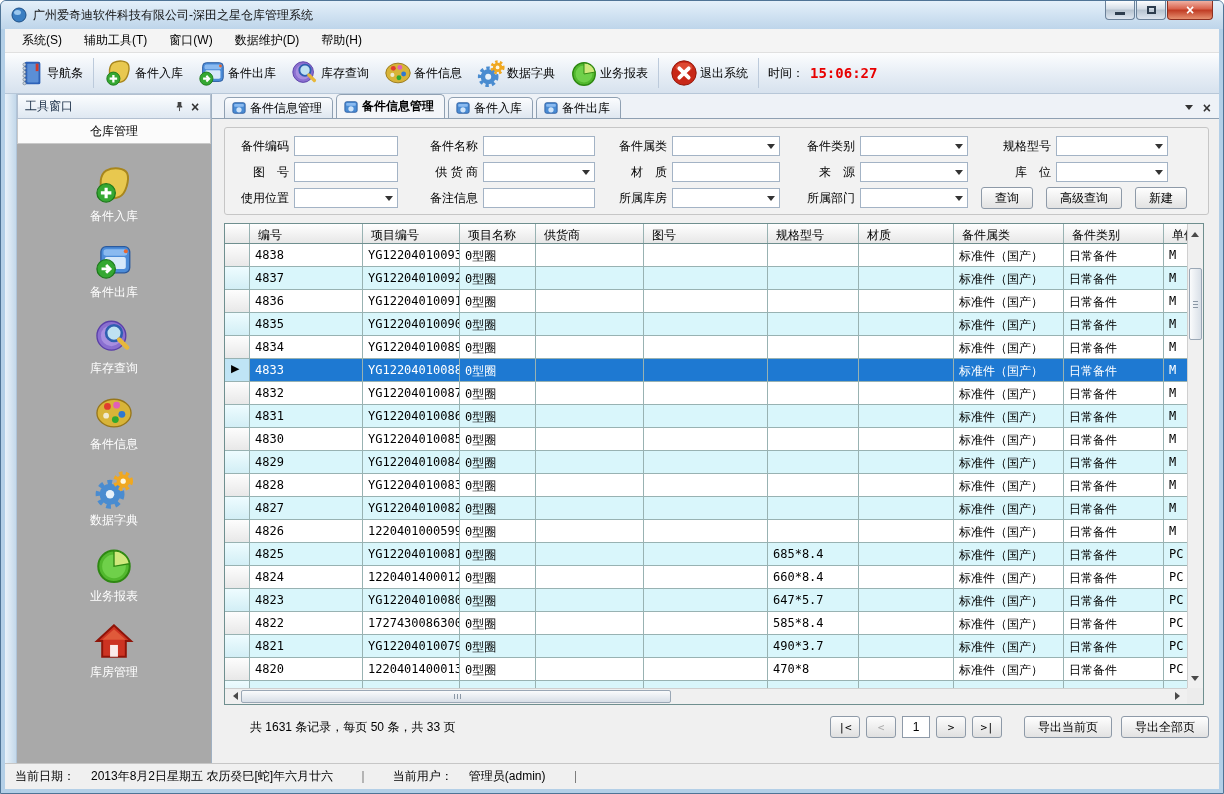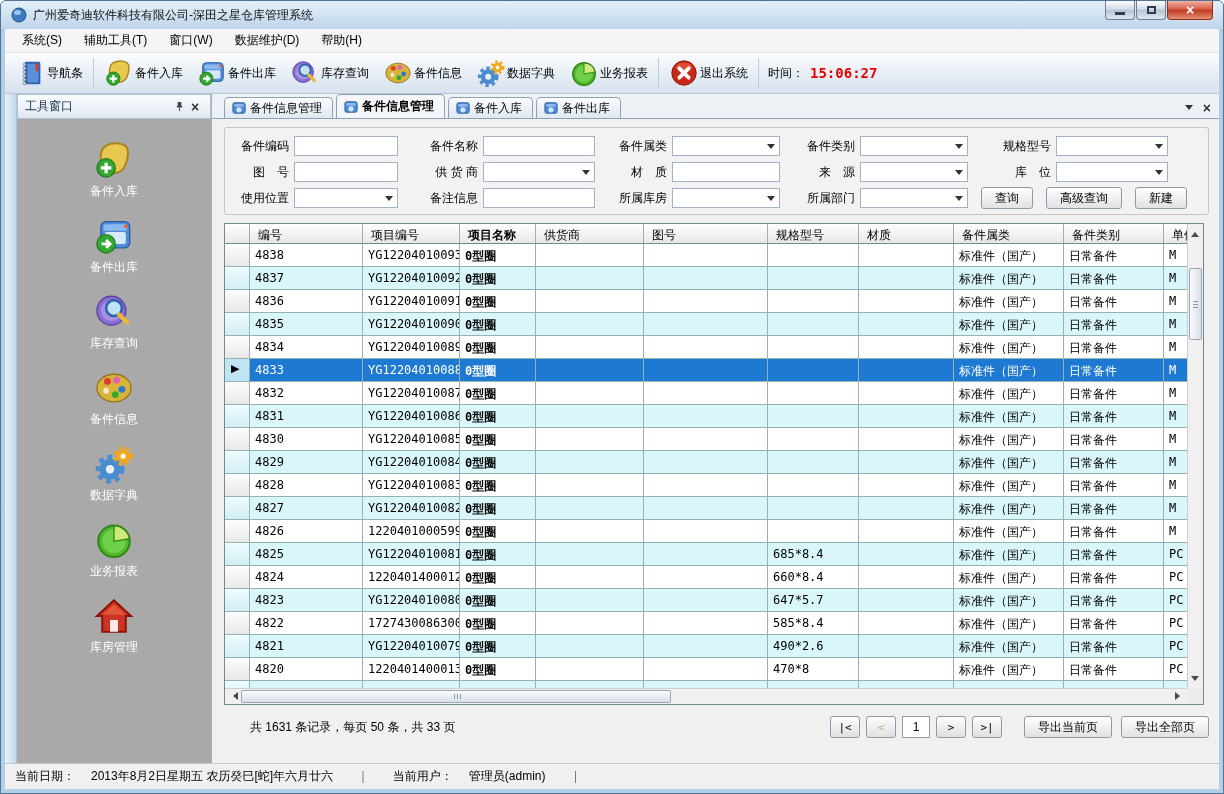--- a/index.html
+++ b/index.html
@@ -113,21 +113,21 @@
   .g-row { display: flex; height: 23px; background: #fff; border-bottom: 1px solid #98b2b2; cursor: default; }
   .g-row.alt { background: #d9f6fb; }
   .g-row.selected { background: #1e79d2; color: #fff; }
   .g-cell { border-right: 1px solid #98b2b2; padding: 4px 0 0 5px; white-space: nowrap; overflow: hidden;
             flex: none; font-family: "DejaVu Sans Mono", monospace; }
   .g-cell.cjk { font-family: "Liberation Sans", "DejaVu Sans", sans-serif; }
   .sel-cell { background: linear-gradient(#fdfdfd, #e8e8e8); padding-top: 3px; padding-left: 6px;
               font-family: "Liberation Sans", sans-serif; font-size: 11px; color: #000; }
   .g-row.alt .sel-cell { background: linear-gradient(#eefcff, #d2eef5); }
   .g-row.selected .sel-cell { background: #bfe4f5; }
-  .c-sel { width: 25px; } .c-id { width: 113px; } .c-code { width: 97px; } .c-name { width: 76px; font-weight: bold; }
+  .c-sel { width: 25px; } .c-id { width: 113px; } .c-code { width: 97px; } .c-name { width: 76px; }
   .c-sup { width: 108px; } .c-draw { width: 124px; } .c-spec { width: 91px; } .c-mat { width: 95px; }
   .c-cat { width: 110px; } .c-type { width: 100px; }
   .c-unit { flex: 1; border-right: none; }
 
   
   .pager { position: absolute; top: 592px; left: 12px; right: 10px; height: 32px; display: flex; align-items: center; }
   .pager-summary { margin-left: 26px; }
   .pager-nav { margin-left: auto; display: flex; align-items: center; gap: 6px; }
   .pbtn { width: 30px; height: 22px; border: 1px solid #8e9aa8; border-radius: 3px;
           background: linear-gradient(#fdfdfd, #e0e0e0); display: flex; align-items: center; justify-content: center;
@@ -277,20 +277,23 @@
           <div class="sb-tool">
             <svg width="11" height="11" viewBox="0 0 12 12">
                 <path d="M4 1h4v4l1 1v1H3V6l1-1z" fill="#444"></path>
                 <rect x="5.5" y="7" width="1" height="4" fill="#444"></rect>
               </svg>
           </div>
           <div class="sb-tool">
               <span class="xglyph">×</span>
             </div>
         </div>
+        <div class="sidebar-section">
+          <span>仓库管理</span>
+        </div>
         <div class="sidebar-body">
           <div class="side-item">
             <svg viewBox="0 0 32 32">
                 <path d="M10 5c6-3 14-2 16 2 2 5-1 16-6 18-4 2-11 1-13-3C5 17 5 8 10 5z" fill="#e8c84f" stroke="#a8861d" stroke-width="1.5"></path>
                 <circle cx="10" cy="22" r="7" fill="#35a832" stroke="#1d7a1b"></circle>
                 <path d="M10 18v8M6 22h8" stroke="#fff" stroke-width="2.4"></path>
               </svg>
             <span class="lbl">备件入库</span>
           </div>
           <div class="side-item">
@@ -721,21 +724,21 @@
     <div class="g-cell cjk c-type">日常备件</div>
     <div class="g-cell c-unit">PC</div>
   </div>
                   <div class="g-row alt">
     <div class="g-cell sel-cell c-sel"></div>
     <div class="g-cell c-id">4821</div>
     <div class="g-cell c-code">YG12204010079</div>
     <div class="g-cell c-name">0型圈</div>
     <div class="g-cell c-sup"></div>
     <div class="g-cell c-draw"></div>
-    <div class="g-cell c-spec">490*2.6</div>
+    <div class="g-cell c-spec">490*3.7</div>
     <div class="g-cell c-mat"></div>
     <div class="g-cell cjk c-cat">标准件（国产）</div>
     <div class="g-cell cjk c-type">日常备件</div>
     <div class="g-cell c-unit">PC</div>
   </div>
                   <div class="g-row">
     <div class="g-cell sel-cell c-sel"></div>
     <div class="g-cell c-id">4820</div>
     <div class="g-cell c-code">1220401400013</div>
     <div class="g-cell c-name">0型圈</div>

